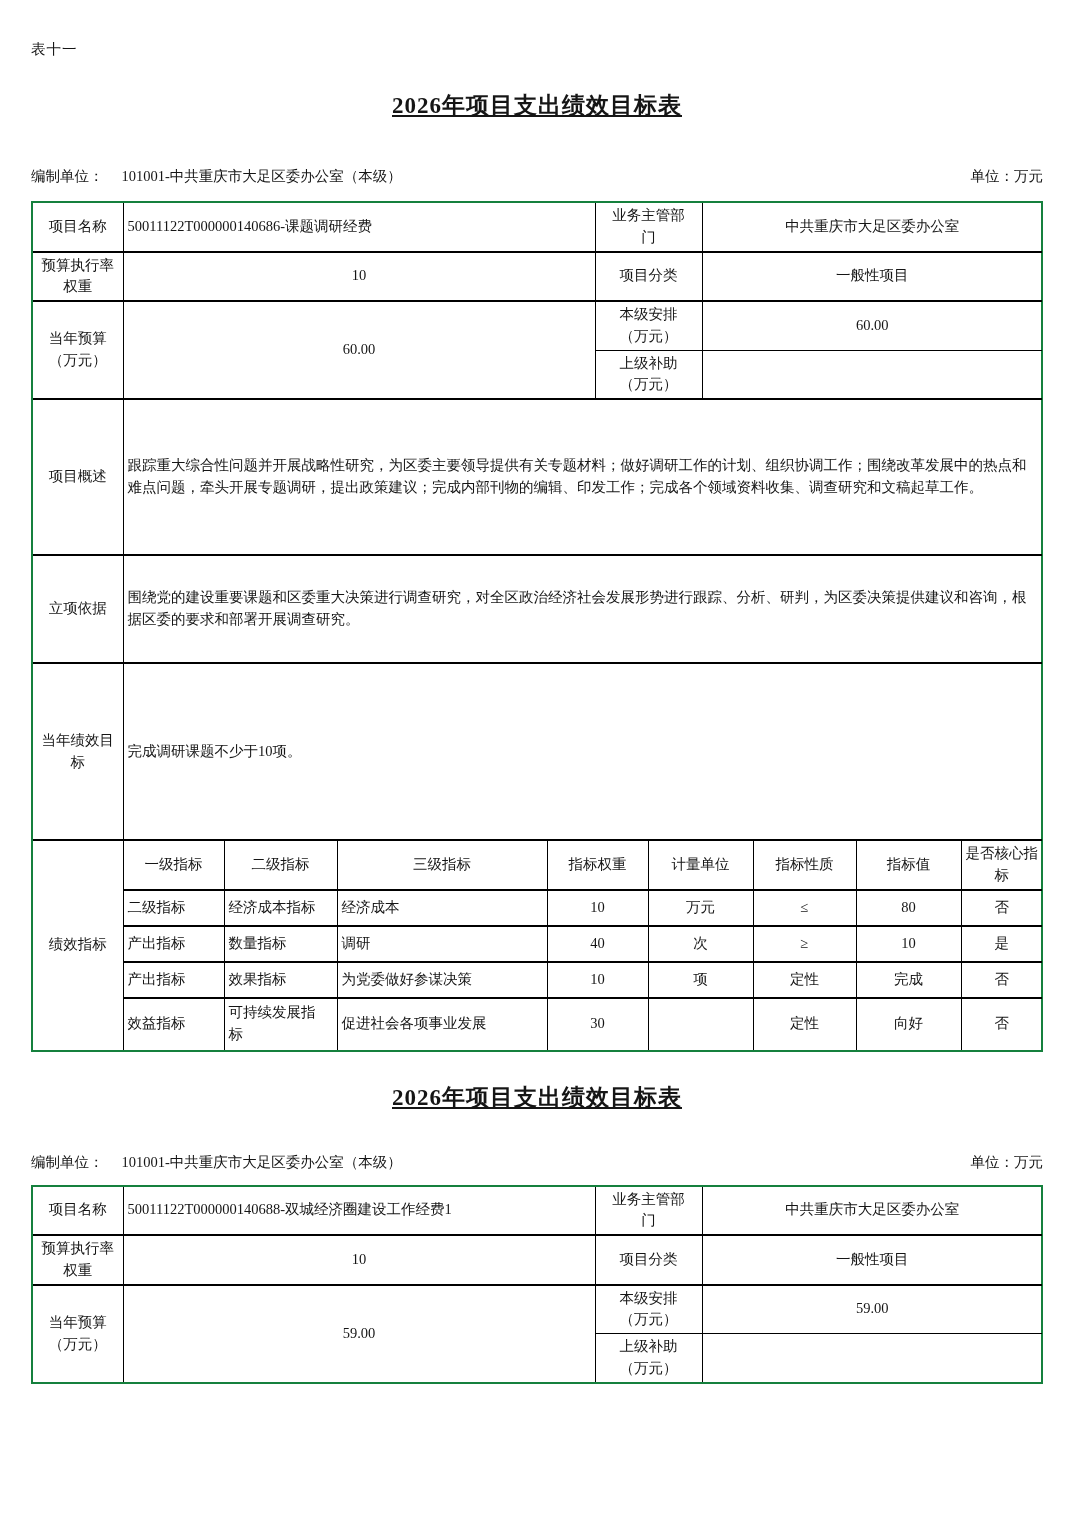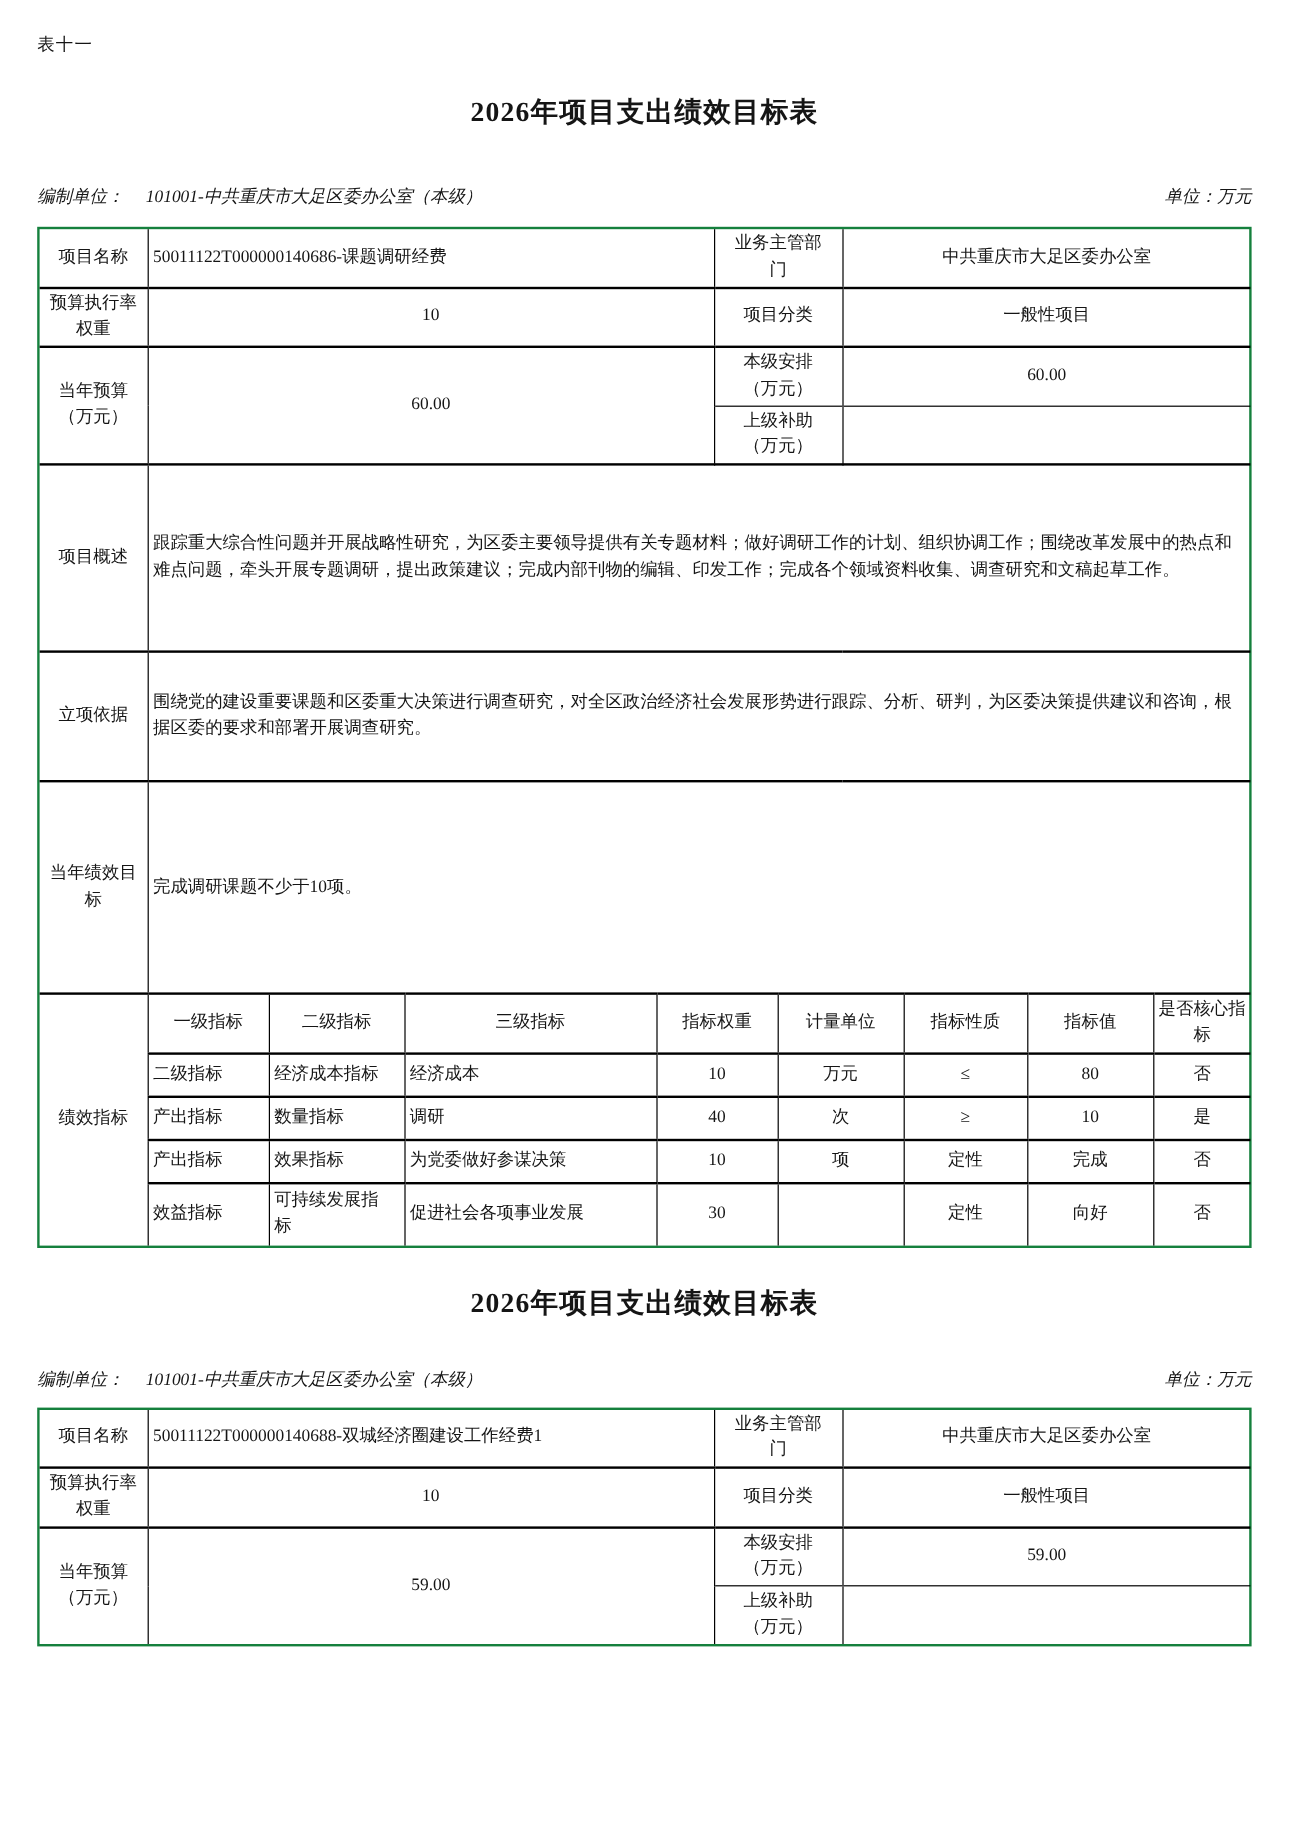--- a/index.html
+++ b/index.html
@@ -1,30 +1,30 @@
 <!DOCTYPE html>
 <html><head>
 <meta charset="utf-8">
 <style>
   html,body{margin:0;padding:0;}
   body{
     width:1074px;height:1520px;background:#ffffff;color:#151515;
     font-family:"Liberation Serif","DejaVu Serif",serif;
     -webkit-font-smoothing:antialiased;
   }
-  .page{padding:0 31px;box-sizing:border-box;}
+  .page{padding:12px 31px;box-sizing:border-box;}
   .sheet-label{padding-top:28px;font-size:14.5px;letter-spacing:1px;}
   .title{
     text-align:center;font-size:23px;font-weight:bold;line-height:28px;
-    margin:33px 0 0 0;letter-spacing:1px;
+    margin:33px 0 0 0;letter-spacing:1px;text-decoration:underline;
   }
   .report2 .title{margin-top:32px;}
   .meta{
     display:flex;justify-content:space-between;align-items:flex-end;
-    margin-top:46px;font-size:14.5px;line-height:21px;font-style:italic;
+    margin-top:46px;font-size:14.5px;line-height:21px;
   }
   .report2 .meta{margin-top:40px;}
   .meta-val{margin-left:18px;}
   .tbl-outline{margin-top:14px;border:2px solid #15803d;}
   .report2 .tbl-outline{margin-top:12px;}
   table.t{
     width:100%;border-collapse:collapse;table-layout:fixed;
     font-size:14.5px;color:#151515;
   }
   table.t td{

